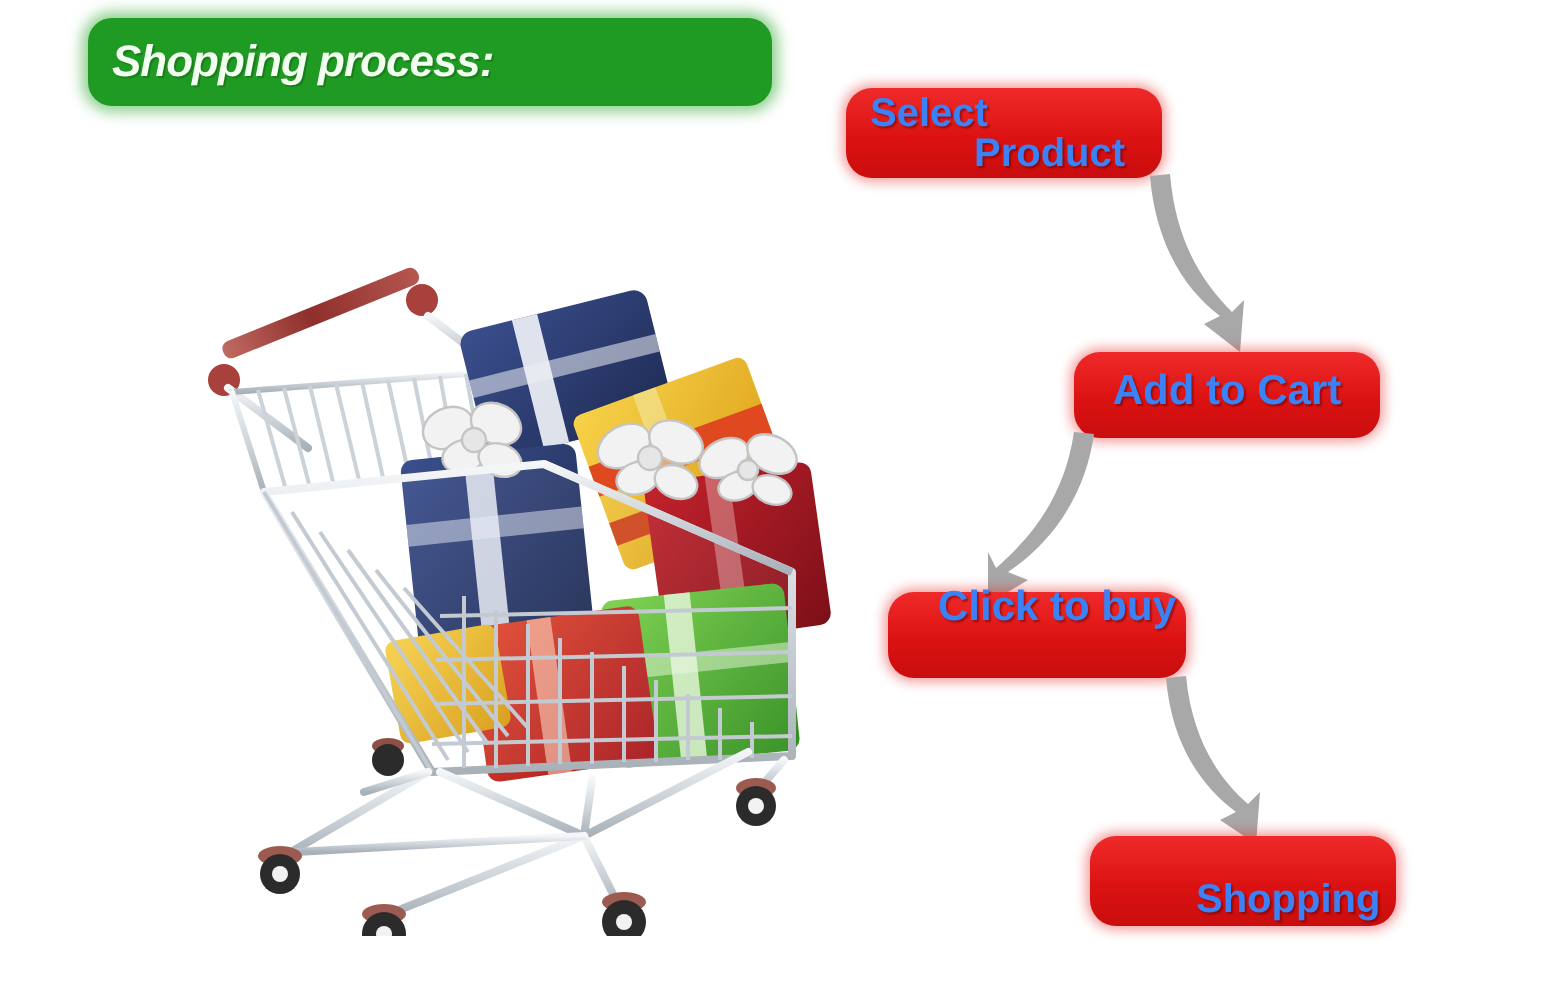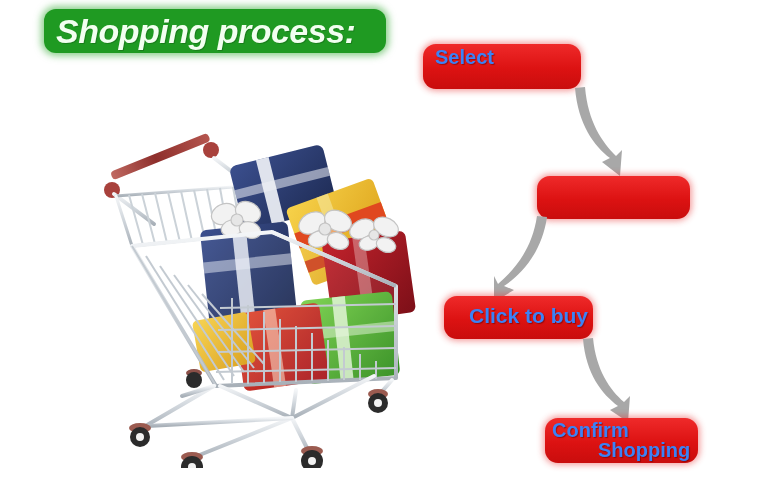--- a/index.html
+++ b/index.html
@@ -31,21 +31,21 @@
     box-shadow: 0 0 7px 3px rgba(50,170,50,0.55);
   }
   #title-text {
     position: absolute;
     left: 56px;
     top: 10px;
     width: 330px;
     height: 42px;
     line-height: 42px;
     color: #f2fff0;
-    font-size: 34px;
+    font-size: 22px;
     font-weight: bold;
     font-style: italic;
     letter-spacing: -0.5px;
     white-space: nowrap;
     text-shadow: 1px 1px 0 rgba(0,0,0,0.18);
   }
 
   
   .flow-box {
     position: absolute;
@@ -72,21 +72,21 @@
   #box-select-product { left: 423px; top: 44px; width: 158px; height: 45px; }
   #label-select  { left: 435px; top: 46px;  font-size: 20px; }
   #label-product { left: 487px; top: 66px;  font-size: 20px; }
 
   
   #box-add-to-cart { left: 537px; top: 176px; width: 153px; height: 43px; }
   #label-add-to-cart { left: 537px; top: 184px; width: 153px; }
 
   
   #box-click-to-buy { left: 444px; top: 296px; width: 149px; height: 43px; }
-  #label-click-to-buy { left: 444px; top: 304px; width: 169px; }
+  #label-click-to-buy { left: 444px; top: 292px; width: 169px; }
 
   
   #box-confirm-payment { left: 545px; top: 418px; width: 153px; height: 45px; }
   #label-confirm { left: 552px; top: 419px; font-size: 20px; }
   #label-payment { left: 598px; top: 439px; font-size: 20px; }
 
   
   .arrow-svg { position: absolute; overflow: visible; }
   #arrow-1 { left: 572px; top: 84px;  width: 70px; height: 96px; }
   #arrow-2 { left: 464px; top: 214px; width: 86px; height: 90px; }
@@ -314,35 +314,36 @@
             <ellipse cx="0" cy="-5" rx="8" ry="4" fill="#8c5048"></ellipse>
             <circle cx="0" cy="2" r="8" fill="#2b2b2b"></circle>
           </g>
         </g>
       </g>
     </svg>
   </div>
 
   <div id="box-select-product" class="flow-box"></div>
   <div id="label-select" class="flow-label">Select</div>
+  <div id="label-product" class="flow-label">Product</div>
 
   <svg id="arrow-1" class="arrow-svg" viewBox="0 0 70 96">
     <path d="M3 4 C6 40, 22 62, 38 74 L30 78 L48 92 L50 66 L44 72 C30 58, 16 38, 13 3 Z" fill="#a8a8a8"></path>
   </svg>
 
   <div id="box-add-to-cart" class="flow-box"></div>
+  <div id="label-add-to-cart" class="flow-label centered">Add to Cart</div>
 
   <svg id="arrow-2" class="arrow-svg" viewBox="0 0 86 90">
     <path d="M83 3 C78 38, 58 60, 40 72 L50 76 L30 88 L30 62 L34 70 C50 56, 68 36, 73 2 Z" fill="#a8a8a8"></path>
   </svg>
 
   <div id="box-click-to-buy" class="flow-box"></div>
   <div id="label-click-to-buy" class="flow-label centered">Click to buy</div>
 
   <svg id="arrow-3" class="arrow-svg" viewBox="0 0 72 88">
     <path d="M3 3 C6 38, 22 58, 38 70 L30 74 L48 86 L50 60 L44 66 C30 54, 16 34, 13 2 Z" fill="#a8a8a8"></path>
   </svg>
 
   <div id="box-confirm-payment" class="flow-box"></div>
-  <div id="label-confirm" class="flow-label">Confirm</div>
   <div id="label-payment" class="flow-label">Shopping</div>
 
 </div>
 
 </body></html>

